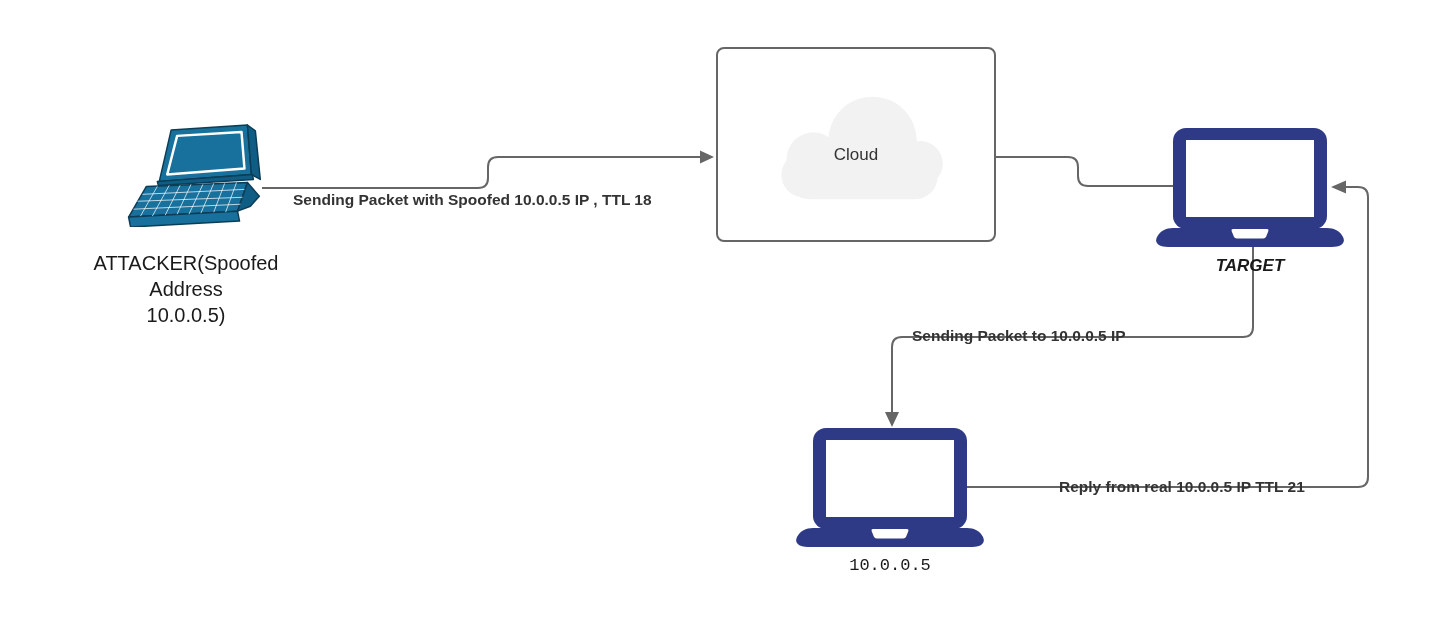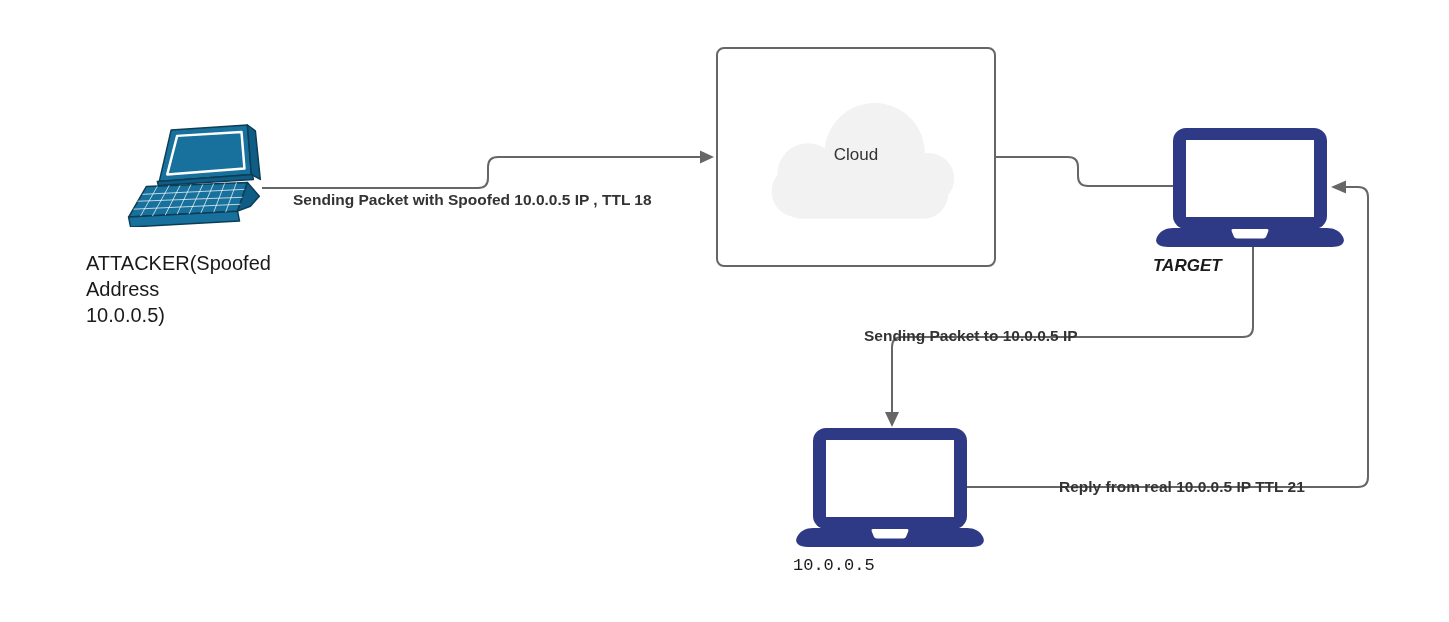--- a/index.html
+++ b/index.html
@@ -36,32 +36,32 @@
     position: absolute;
     font-size: 15.5px;
     font-weight: bold;
     color: var(--edge-label);
     white-space: nowrap;
   }
   .node-label {
     position: absolute;
     font-size: 17px;
     color: var(--node-label);
-    text-align: left;
+    text-align: center;
   }
   .attacker-label {
     left: 86px; top: 250px; width: 200px;
     font-size: 20px; line-height: 26px;
     white-space: pre-line;
   }
   .target-label { left: 1153px; top: 256px; width: 194px; font-weight: bold; font-style: italic; }
   .host-label { left: 793px; top: 556px; width: 194px; font-family: Liberation Mono, monospace; }
   .cloud-box {
     position: absolute;
-    left: 716px; top: 47px; width: 280px; height: 220px;
+    left: 716px; top: 47px; width: 280px; height: 195px;
     background: #ffffff;
     border: 2px solid var(--conn);
     border-radius: 8px;
     box-sizing: border-box;
   }
   .cloud-svg { position: absolute; left: 0; top: 0; width: 100%; height: 100%; }
   .cloud-text {
     position: absolute;
     left: 0; right: 0; top: 96px;
     text-align: center;
@@ -133,16 +133,16 @@
 
   <svg class="node-icon" style="left:793px; top:428px;" width="194" height="120" viewBox="0 0 194 120">
     <rect class="navy-fill" x="20" y="0" width="154" height="101" rx="13"></rect>
     <rect class="white-fill" x="33" y="12" width="128" height="77"></rect>
     <path class="navy-fill" d="M20,100 L174,100 C181,100 187,103 190,109 C193,115 188,119 179,119 L15,119 C6,119 1,115 4,109 C7,103 13,100 20,100 Z"></path>
     <path class="white-fill" d="M80,101 h34 q2,0 1.4,2 l-2.2,5.5 q-0.8,2 -3,2 h-26.4 q-2.2,0 -3,-2 l-2.2,-5.5 q-0.6,-2 1.4,-2 z"></path>
   </svg>
   <div class="node-label host-label">10.0.0.5</div>
 
   <div class="edge-label" style="left:293px; top:191px;">Sending Packet with Spoofed 10.0.0.5 IP , TTL 18</div>
-  <div class="edge-label" style="left:864px; top:327px;">Sending Packet to 10.0.0.5 IP</div>
+  <div class="edge-label" style="left:912px; top:327px;">Sending Packet to 10.0.0.5 IP</div>
   <div class="edge-label" style="left:1059px; top:478px;">Reply from real 10.0.0.5 IP TTL 21</div>
 
 </div>
 
 </body></html>

